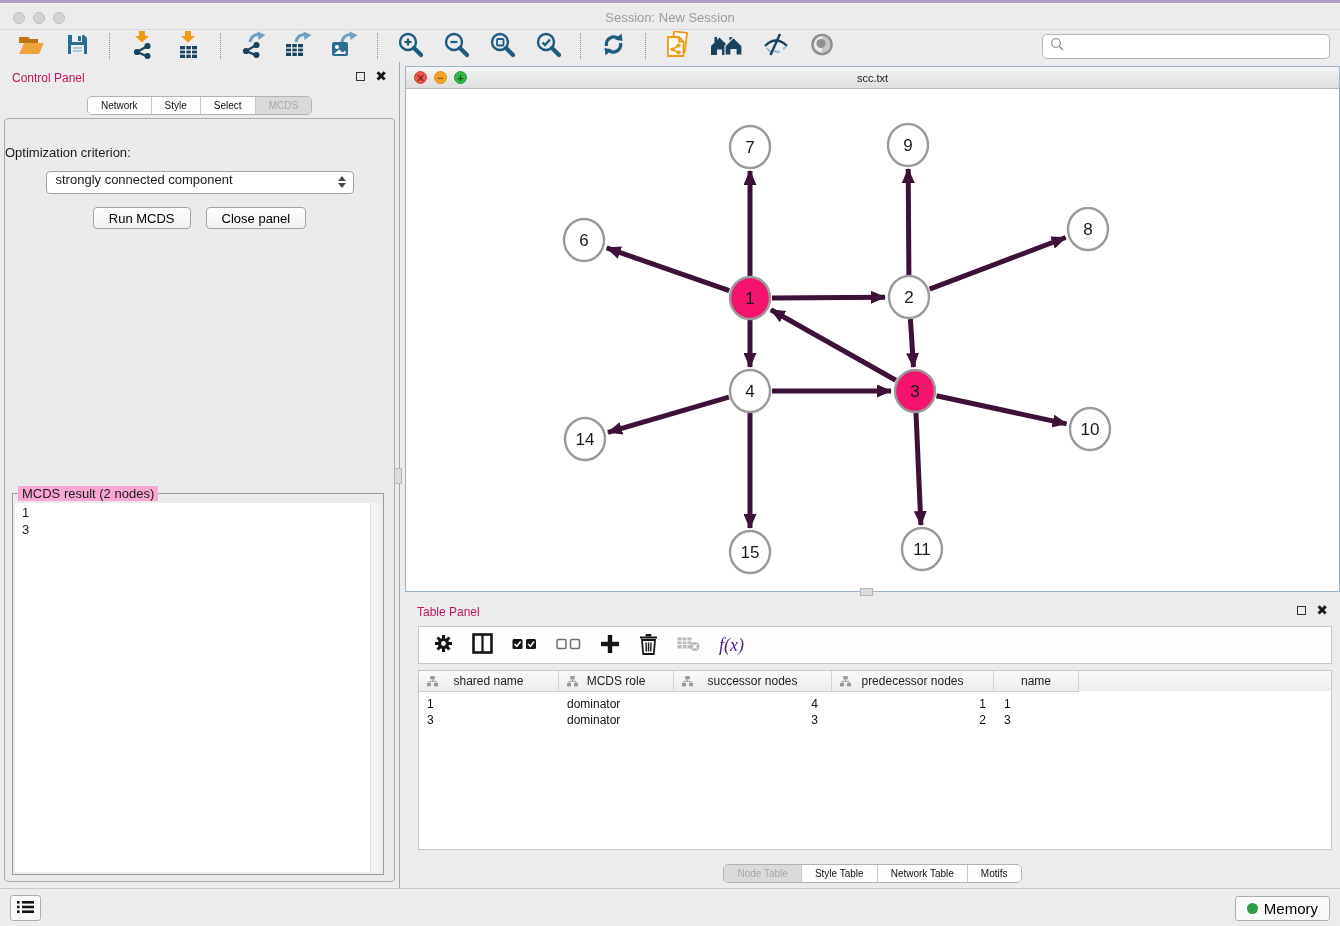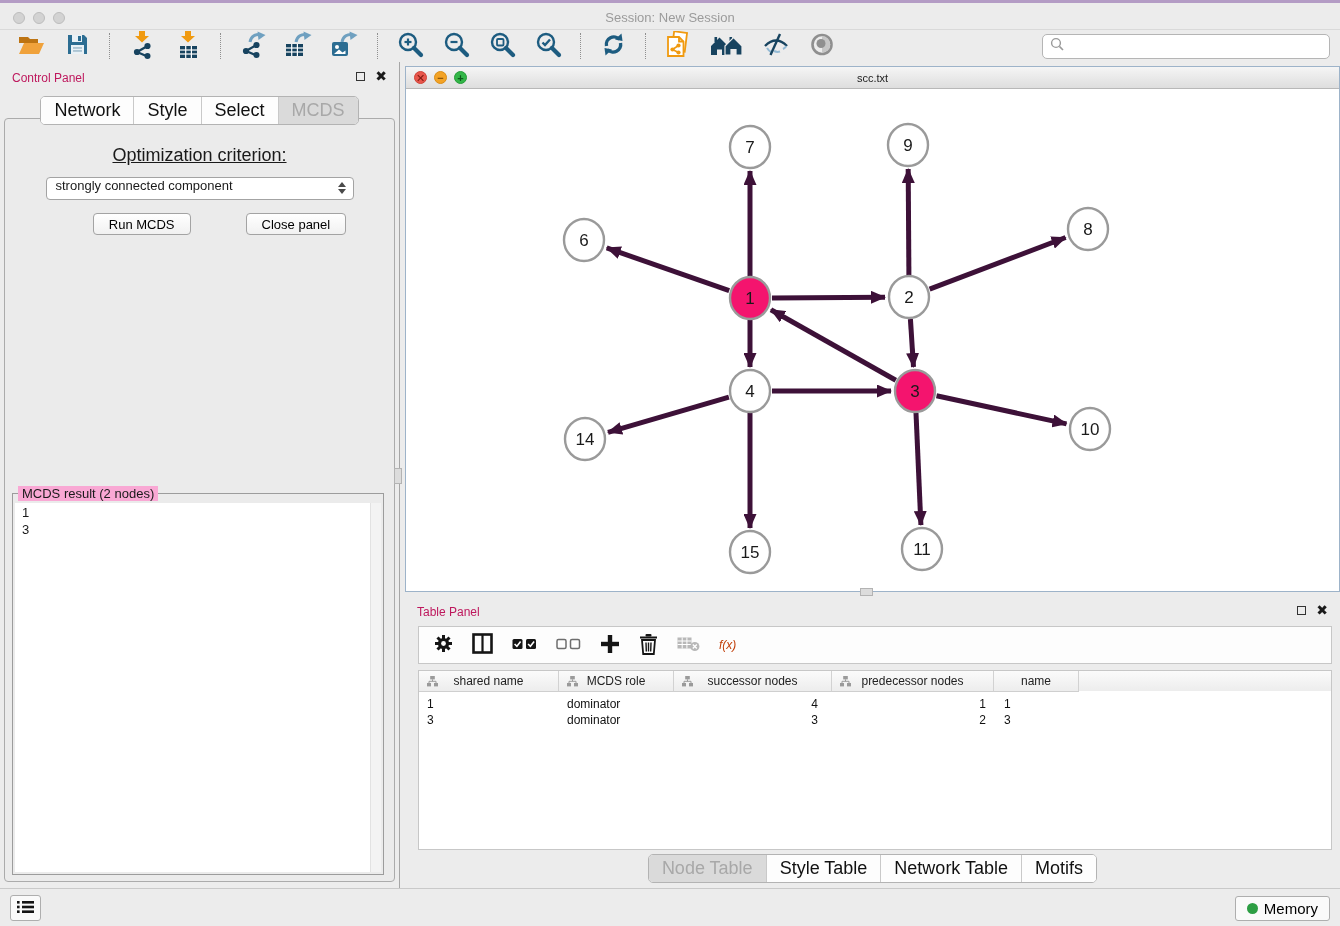--- a/index.html
+++ b/index.html
@@ -30,35 +30,35 @@
   
   .cpanel { position:absolute; left:0; top:62px; width:400px; bottom:38px;
     background:#ececec; border-right:1px solid #a6a6a6; }
   .phead { position:relative; height:30px; }
   .ptitle { position:absolute; left:12px; top:9px; font-size:12px; color:#be185d; }
   .pbtns { position:absolute; right:12px; top:9px; display:flex; gap:10px; align-items:center; }
   .float-btn { width:9px; height:9px; border:1.5px solid #333; background:transparent; }
   .close-btn { font-size:14px; font-weight:bold; color:#1a1a1a; line-height:10px; }
   .cp-tabs { position:absolute; top:34px; left:0; right:0; display:flex; justify-content:center; z-index:2; }
   .tabgroup { display:inline-flex; border:1px solid #b3b3b3; border-radius:5px; overflow:hidden; background:#fdfdfd; }
-  .tab { padding:3px 13px; font-size:18px; color:#111; background:#fdfdfd; border-left:1px solid #c9c9c9; white-space:nowrap; }
+  .tab { padding:3px 13px; font-size:10px; color:#111; background:#fdfdfd; border-left:1px solid #c9c9c9; white-space:nowrap; }
   .tab:first-child { border-left:none; }
   .tab.active { background:#dadada; color:#a8a8a8; }
   .cp-body { position:absolute; left:4px; right:4px; top:56px; bottom:6px;
     border:1px solid #ababab; border-radius:4px; background:#ebebeb; }
-  .opt-label { margin-top:26px; text-align:center; font-size:18px;text-decoration:underline; }
+  .opt-label { margin-top:26px; text-align:left; font-size:13px; }
   .selectbox { margin:11px auto 0; width:308px; height:23px; background:#fff;
     border:1px solid #a3a3a3; border-radius:4px; display:flex; align-items:flex-start;
     padding:0 22px 0 9px; font-size:13px; position:relative; }
   .chevs { position:absolute; right:7px; top:4px; display:flex; flex-direction:column; gap:2px; }
   .chev-up { width:0; height:0; border-left:4px solid transparent; border-right:4px solid transparent; border-bottom:5px solid #4a4a4a; }
   .chev-down { width:0; height:0; border-left:4px solid transparent; border-right:4px solid transparent; border-top:5px solid #4a4a4a; }
   .btnrow { margin-top:13px; display:flex; justify-content:center; gap:15px; }
   .pushbtn { height:22px; padding:0 15px; background:linear-gradient(#ffffff,#f1f1f1);
-    border:1px solid #a3a3a3; border-radius:4px; font-size:13px; font-family:inherit;margin-left:40px; }
+    border:1px solid #a3a3a3; border-radius:4px; font-size:13px; font-family:inherit; }
   .result-group { position:absolute; left:7px; right:10px; top:374px; bottom:6px; border:1px solid #9c9c9c; }
   .result-legend { position:absolute; top:-8px; left:5px; background:#f9a8d4; padding:0 4px; font-size:13px; }
   .result-area { position:absolute; left:2px; right:2px; top:9px; bottom:2px; background:#fff; overflow:hidden; }
   .result-pre { margin:1px 7px; font-family:inherit; font-size:13px; line-height:17px; white-space:pre; }
   .result-scroll { position:absolute; right:0; top:0; bottom:0; width:11px; background:#f3f3f3; border-left:1px solid #e2e2e2; }
   .vhandle { position:absolute; left:394px; top:468px; width:8px; height:16px;
     background:#dcdcdc; border:1px solid #b3b3b3; z-index:5; }
   
   .netwin { position:absolute; left:405px; top:66px; right:0; height:526px;
     border:1px solid #9db3c9; background:#fff; }
@@ -73,21 +73,21 @@
   .ntl.green { background:#33b648; border:1px solid #249c38; color:#0b5a1b; }
   .net-canvas { position:absolute; left:0; right:0; top:23px; bottom:0; background:#fff; overflow:hidden; }
   .hhandle { position:absolute; left:860px; top:588px; width:13px; height:8px;
     background:#dcdcdc; border:1px solid #b3b3b3; z-index:5; }
   
   .tpanel { position:absolute; left:405px; top:596px; right:0; bottom:38px; background:#ececec; }
   .tp-toolbar { position:absolute; left:13px; right:8px; top:30px; height:38px;
     background:#fdfdfd; border:1px solid #c7c7c7; display:flex; align-items:center;
     padding-left:15px; gap:19px; }
   .ticon { display:flex; align-items:center; justify-content:center; background:none; border:none; padding:0; }
-  .fx { font-family:Liberation Sans, sans-serif; font-style:italic; font-size:12px; color:#c2410c; }
+  .fx { font-family:Liberation Serif, serif; font-style:italic; font-size:18px; color:#4c1d95; }
   .tp-table { position:absolute; left:13px; right:8px; top:74px; bottom:38px;
     background:#fff; border:1px solid #c7c7c7; overflow:hidden; }
   .thead { display:flex; height:21px; background:linear-gradient(#fbfbfb,#ececec); }
   .th { position:relative; border-right:1px solid #d2d2d2; border-bottom:1px solid #cfcfcf;
     font-size:12px; color:#222; display:flex; align-items:center; justify-content:center; }
   .th .colicon { position:absolute; left:8px; top:5px; }
   .thead .thfill { flex:1; border-bottom:1px solid #fff; }
   .trow { display:flex; height:16px; font-size:12px; color:#111; align-items:center; }
   .trow:first-of-type { margin-top:4px; }
   .td { height:16px; line-height:16px; overflow:hidden; white-space:nowrap; }

